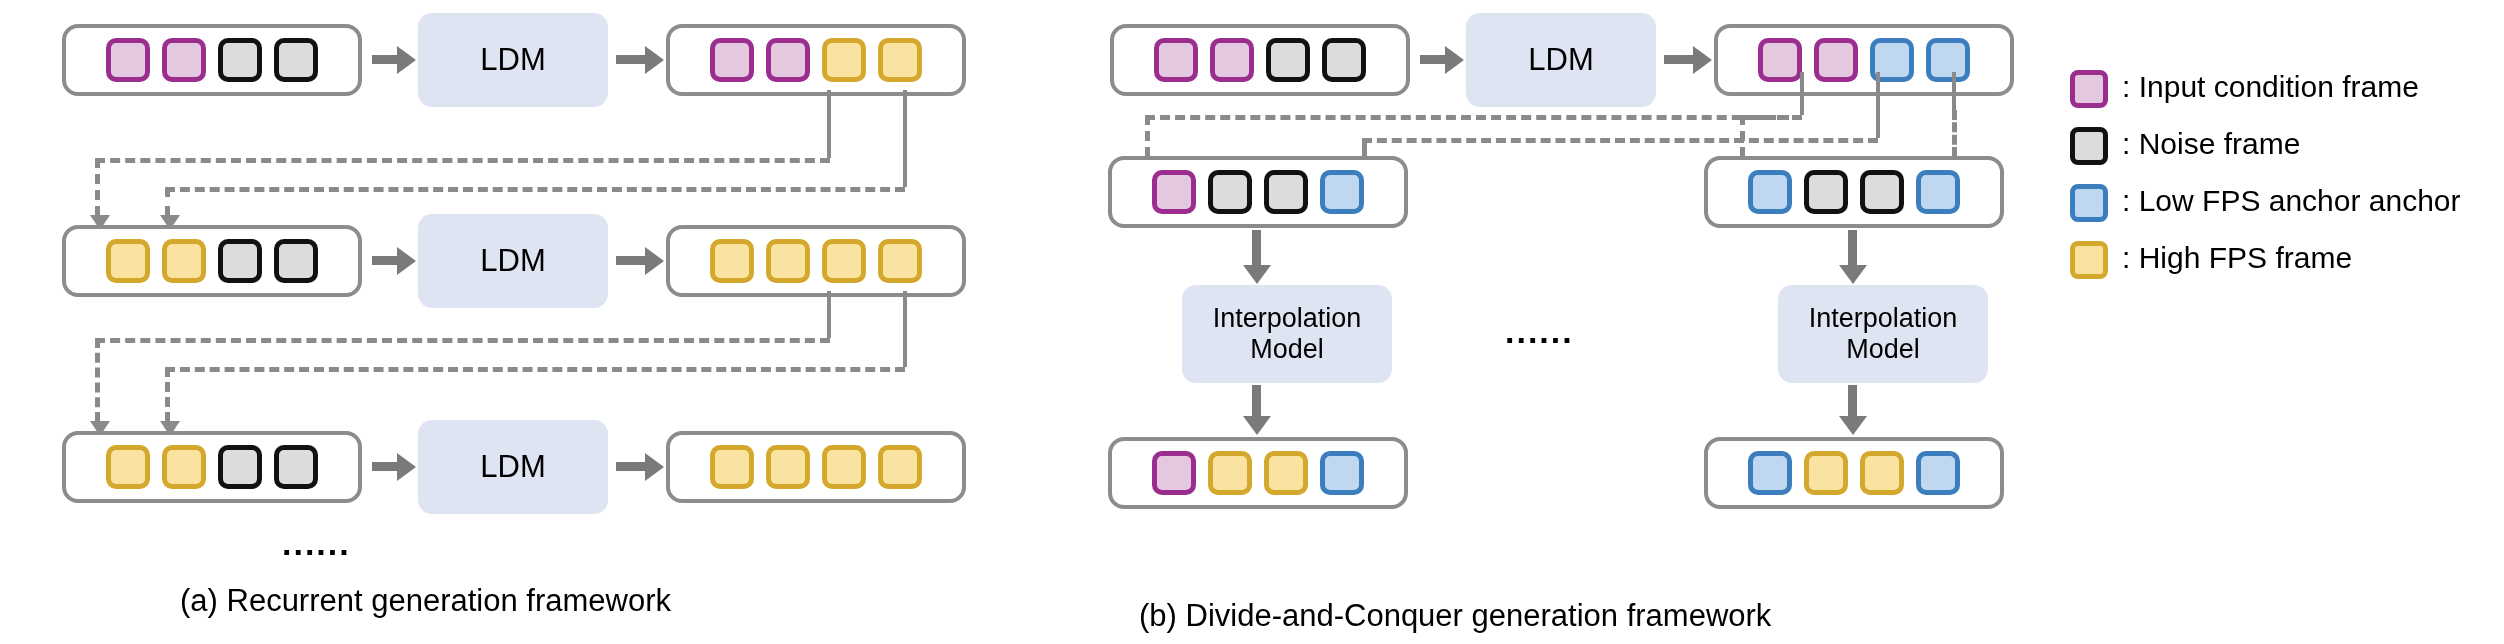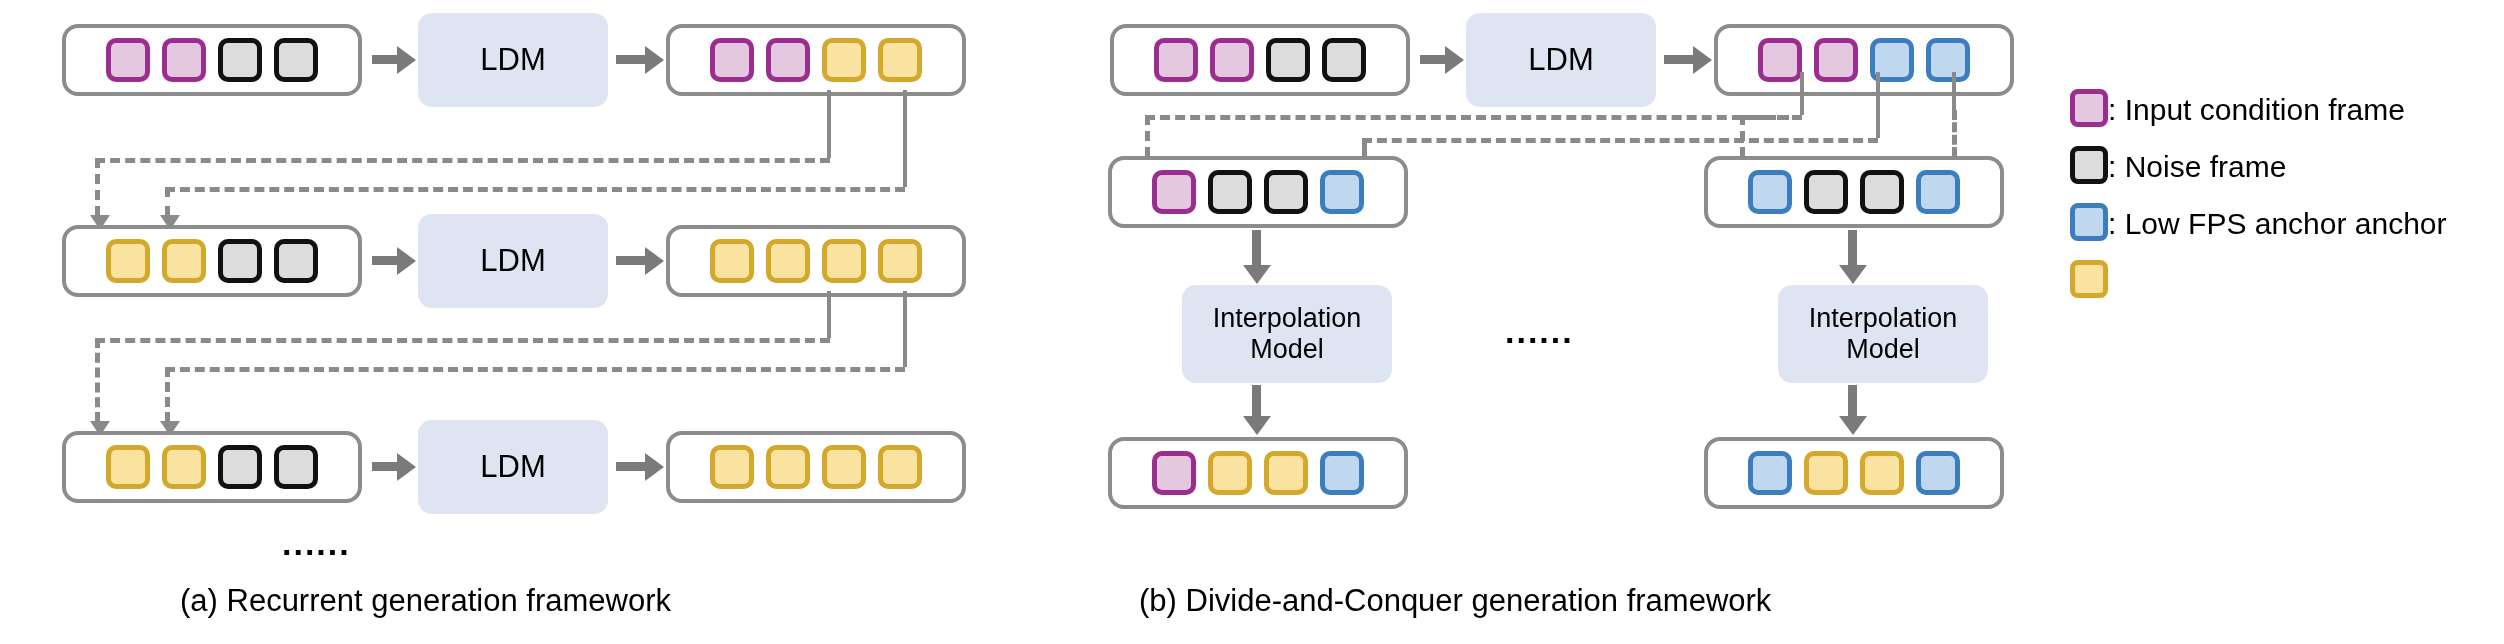--- a/index.html
+++ b/index.html
@@ -129,22 +129,23 @@
     position:absolute;
     font-size:31px;
     color:#000000;
     white-space:nowrap;
   }
 
   
   #legend{ position:absolute; left:2070px; top:70px; width:430px; }
   .legend-row{
     display:flex;
-    align-items:flex-end;
+    align-items:flex-start;
     height:57px;
+    gap:14px;
   }
   .legend-swatch{
     width:38px;height:38px;
     box-sizing:border-box;
     border-radius:8px;
     border:5px solid #000;
     background:#dcdcdc;
     flex:0 0 auto;
   }
   .legend-label{
@@ -330,21 +331,21 @@
 
     <div class="arrow-v" style="left:748px;top:385px;height:32px;"></div>
 
     <div class="strip" style="left:604px;top:437px;width:300px;height:72px;">
       <div class="frame anchor" style="width:44px;height:44px;"></div>
       <div class="frame high" style="width:44px;height:44px;"></div>
       <div class="frame high" style="width:44px;height:44px;"></div>
       <div class="frame anchor" style="width:44px;height:44px;"></div>
     </div>
 
-    <div class="caption" style="left:39px;top:583px;">(b) Divide-and-Conquer generation framework</div>
+    <div class="caption" style="left:39px;top:598px;">(b) Divide-and-Conquer generation framework</div>
   </div>
 
   <div id="legend">
 
     <div class="legend-row">
       <div class="legend-swatch" style="border-color:#9b2d8f;background:#e4c8e0;"></div>
       <div class="legend-label">
         <span>:</span>
         <span>Input condition frame</span>
       </div>
@@ -361,17 +362,21 @@
     <div class="legend-row">
       <div class="legend-swatch" style="border-color:#3c7ebd;background:#bfd8ef;"></div>
       <div class="legend-label">
         <span>:</span>
         <span>Low FPS anchor anchor</span>
       </div>
     </div>
 
     <div class="legend-row">
       <div class="legend-swatch" style="border-color:#d4a82c;background:#fae3a0;"></div>
+      <div class="legend-label">
+        <span>:</span>
+        <span>High FPS frame</span>
+      </div>
     </div>
 
   </div>
 
 </div>
 
 </body></html>

